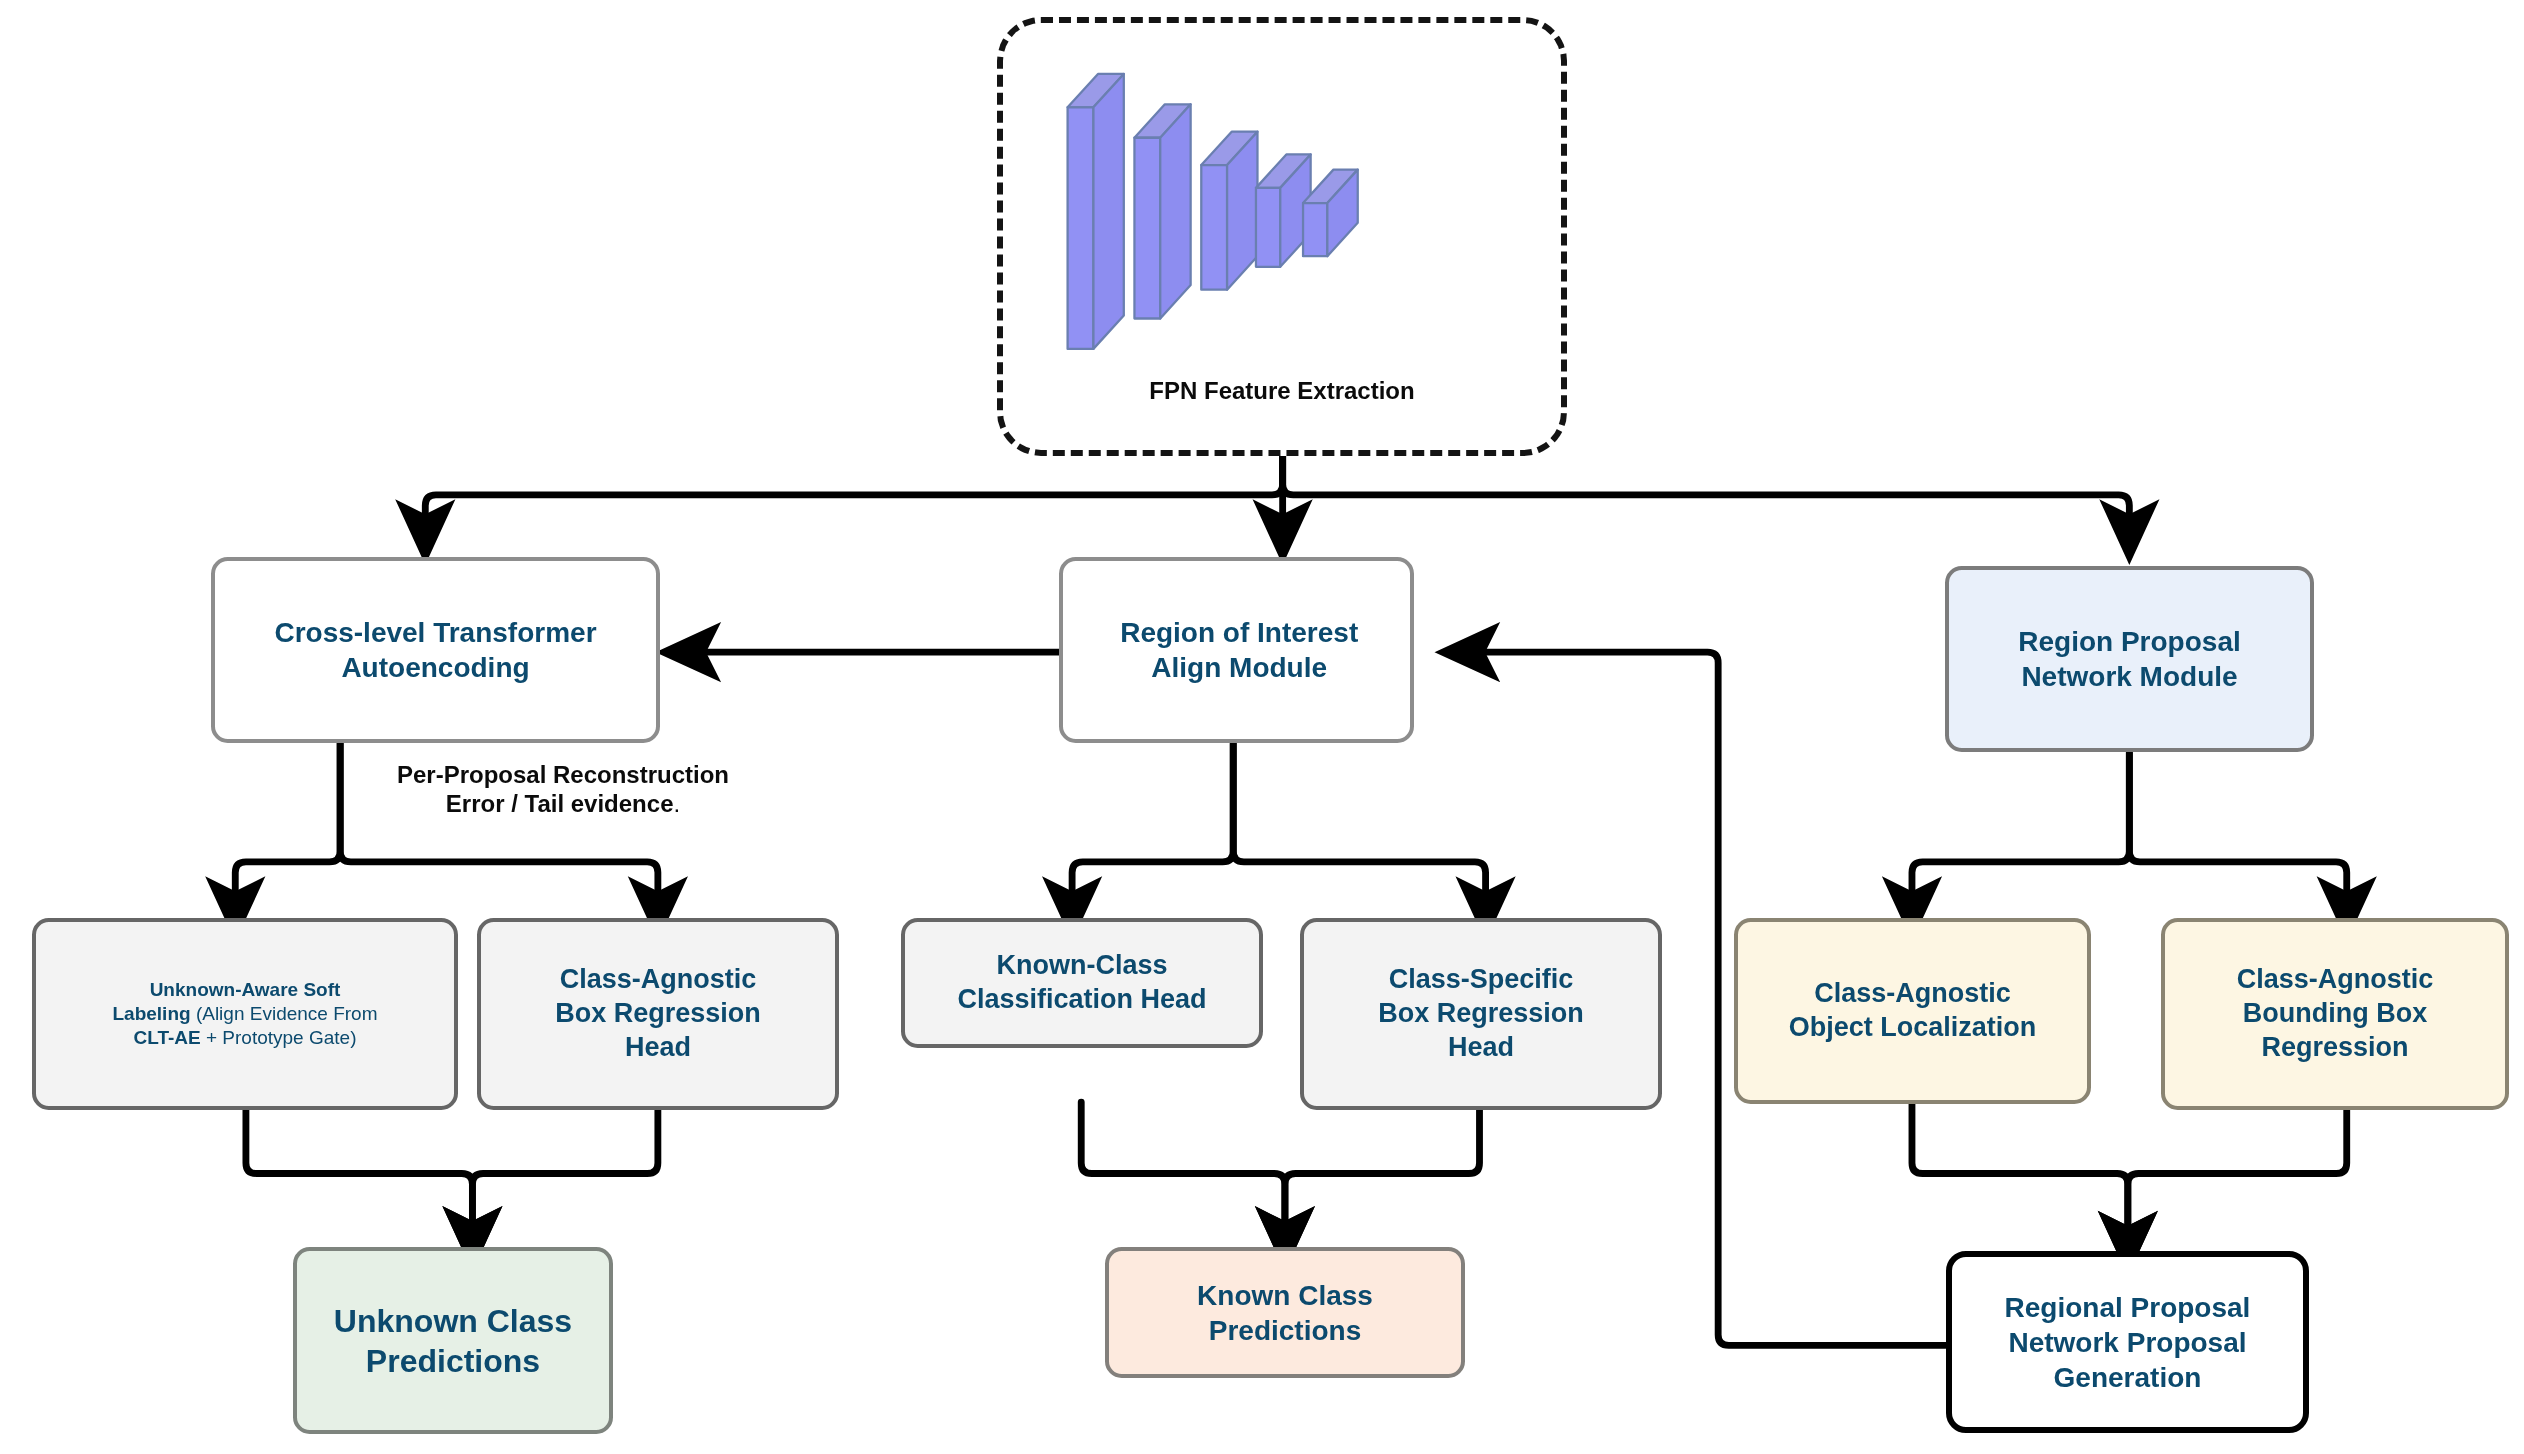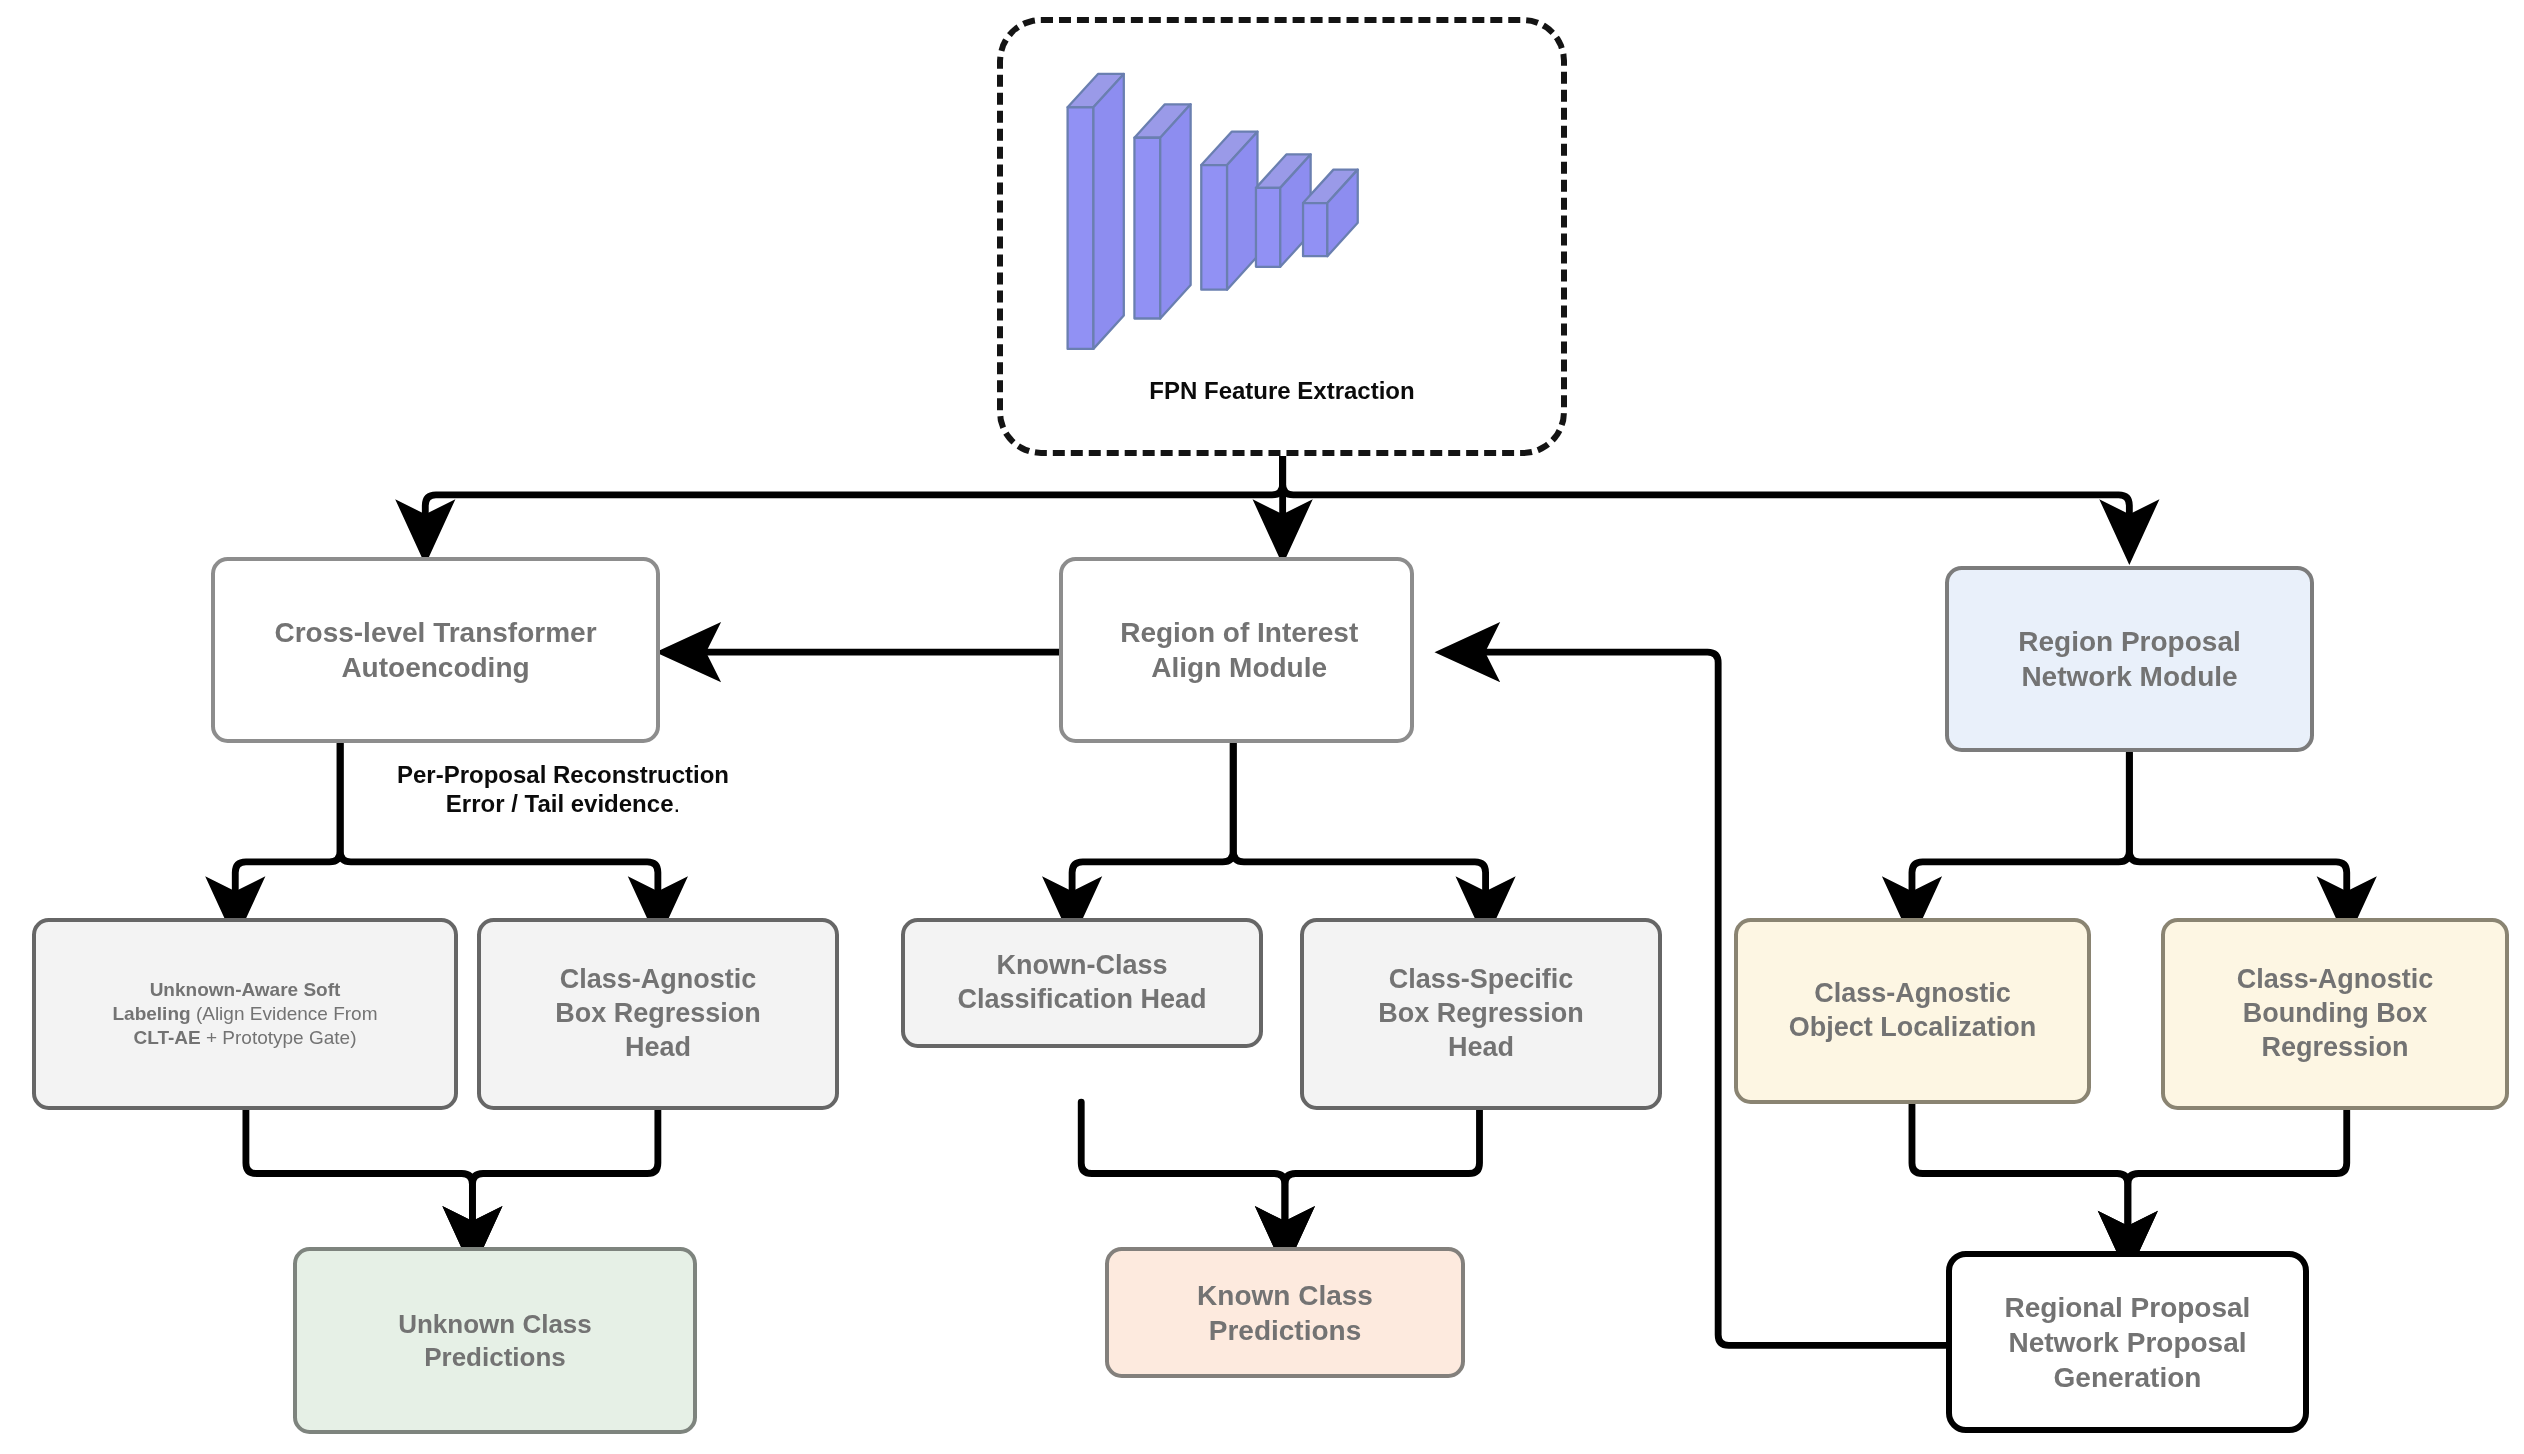--- a/index.html
+++ b/index.html
@@ -2,21 +2,21 @@
 <html style="font-size:12px"><head>
 <meta charset="utf-8">
 <style>
   html,body{margin:0;padding:0;background:#ffffff;}
   body{font-family:"Liberation Sans","DejaVu Sans",sans-serif;}
   #stage{position:relative;width:2525px;height:1454px;background:#fff;overflow:hidden;}
   #edges{position:absolute;left:0;top:0;width:2525px;height:1454px;}
 
   .node{position:absolute;box-sizing:border-box;display:flex;align-items:center;
         justify-content:center;text-align:center;border-radius:16.7px;
-        font-weight:bold;color:#737373;line-height:1.25;padding:6px 10.6px;}
+        font-weight:bold;color:#0c4a6e;line-height:1.25;padding:6px 10.6px;}
 
   .n-plain  {background:#ffffff;border:4.6px solid #8d8d8d;}
   .n-gray   {background:#f3f3f3;border:4.6px solid #666666;}
   .n-blue   {background:#e9f0fa;border:4.6px solid #7c7c7c;}
   .n-cream  {background:#fdf6e3;border:4.6px solid #8a8472;}
   .n-green  {background:#e6f0e6;border:4.6px solid #7e847e;}
   .n-peach  {background:#fdeade;border:4.6px solid #83807c;}
   .n-black  {background:#ffffff;border:6px solid #000000;border-radius:20px;}
 
   .fpn{position:absolute;box-sizing:border-box;border:6.8px dashed #141414;
@@ -169,21 +169,21 @@
   </div>
 
   <div class="node n-cream" style="left:2161px;top:918px;width:348px;height:192px;font-size:27px;">
     <span>
       <span>Class-Agnostic</span><br>
       <span>Bounding Box</span><br>
       <span>Regression</span>
     </span>
   </div>
 
-  <div class="node n-green" style="left:293px;top:1247px;width:404px;height:187px;font-size:26px;">
+  <div class="node n-green" style="left:293px;top:1247px;width:320px;height:187px;font-size:32px;">
     <span>
       <span>Unknown Class</span><br>
       <span>Predictions</span>
     </span>
   </div>
 
   <div class="node n-peach" style="left:1105px;top:1247px;width:360px;height:131px;font-size:28px;">
     <span>
       <span>Known Class</span><br>
       <span>Predictions</span>

